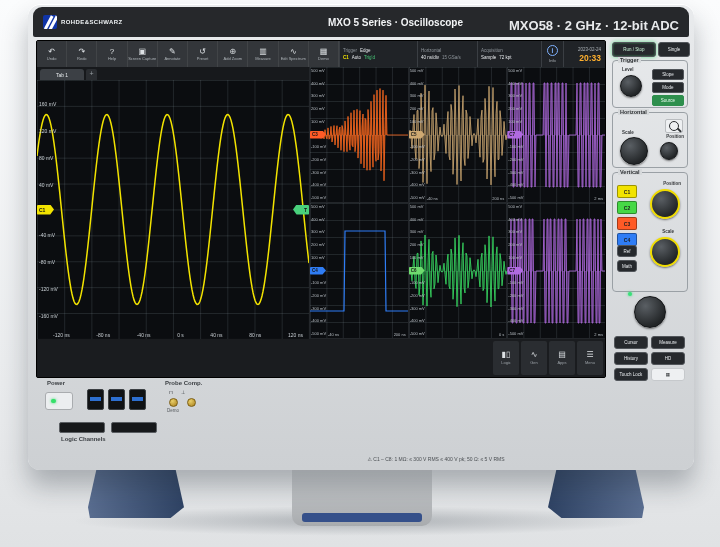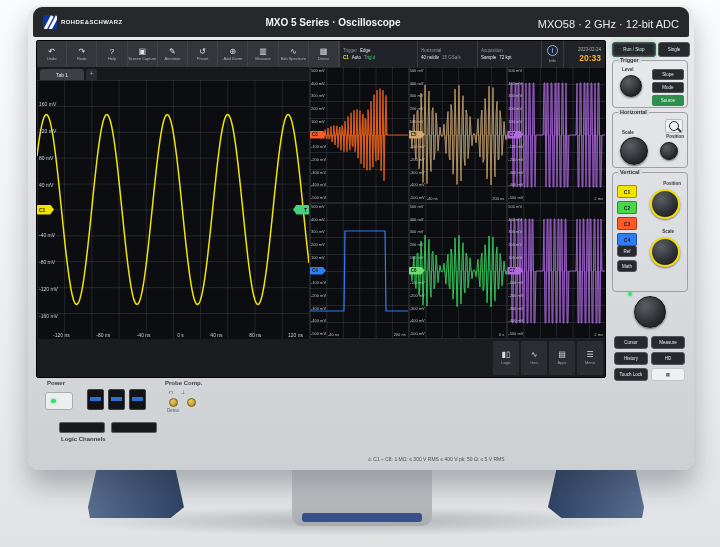--- a/index.html
+++ b/index.html
@@ -25,23 +25,23 @@
     box-shadow:0 16px 26px rgba(30,40,50,.30), inset 0 1px 0 #fff}
   .bezel{position:absolute;left:5px;top:3px;width:656px;height:30px;background:#26282b;
     border-radius:9px 9px 2px 2px}
   .logo-mark{position:absolute;left:10px;top:8px;width:14px;height:14px;background:#1034a6;
     border-radius:2px;overflow:hidden}
   .logo-mark::before,.logo-mark::after{content:"";position:absolute;top:0;width:2.5px;height:16px;
     background:#fff;transform:rotate(28deg)}
   .logo-mark::before{left:4px}.logo-mark::after{left:8.5px}
   .brand-text{position:absolute;left:28px;top:12px;font-size:6px;font-weight:bold;
     letter-spacing:.4px;color:#eef1f3}
-  .screen-title{position:absolute;left:170px;top:10px;width:260px;text-align:center;
+  .screen-title{position:absolute;left:170px;top:10px;width:260px;text-align:right;
     font-size:10px;font-weight:bold;color:#f2f4f6}
-  .model-badge{position:absolute;right:10px;top:11px;font-size:11px;color:#e8eaec;font-weight:normal}
+  .model-badge{position:absolute;right:10px;top:11px;font-size:13px;color:#e8eaec;font-weight:bold}
 
   
   .screen{position:absolute;left:8px;top:36px;width:568px;height:336px;background:#0a0c0e;
     border:1px solid #000;border-radius:2px}
   .toolbar{position:absolute;left:0;top:0;width:302px;height:26px;background:#33363a;display:flex;
     border-bottom:1px solid #1a1c1e}
   .tbtn{flex:1;display:flex;flex-direction:column;align-items:center;justify-content:center;gap:1px;
     border-right:1px solid rgba(255,255,255,.07);color:#dde1e4}
   .tbtn .ticon{font-size:8px;line-height:8px}
   .tbtn .tlabel{font-size:4px;line-height:4px;text-align:center;color:#aeb4b9}

